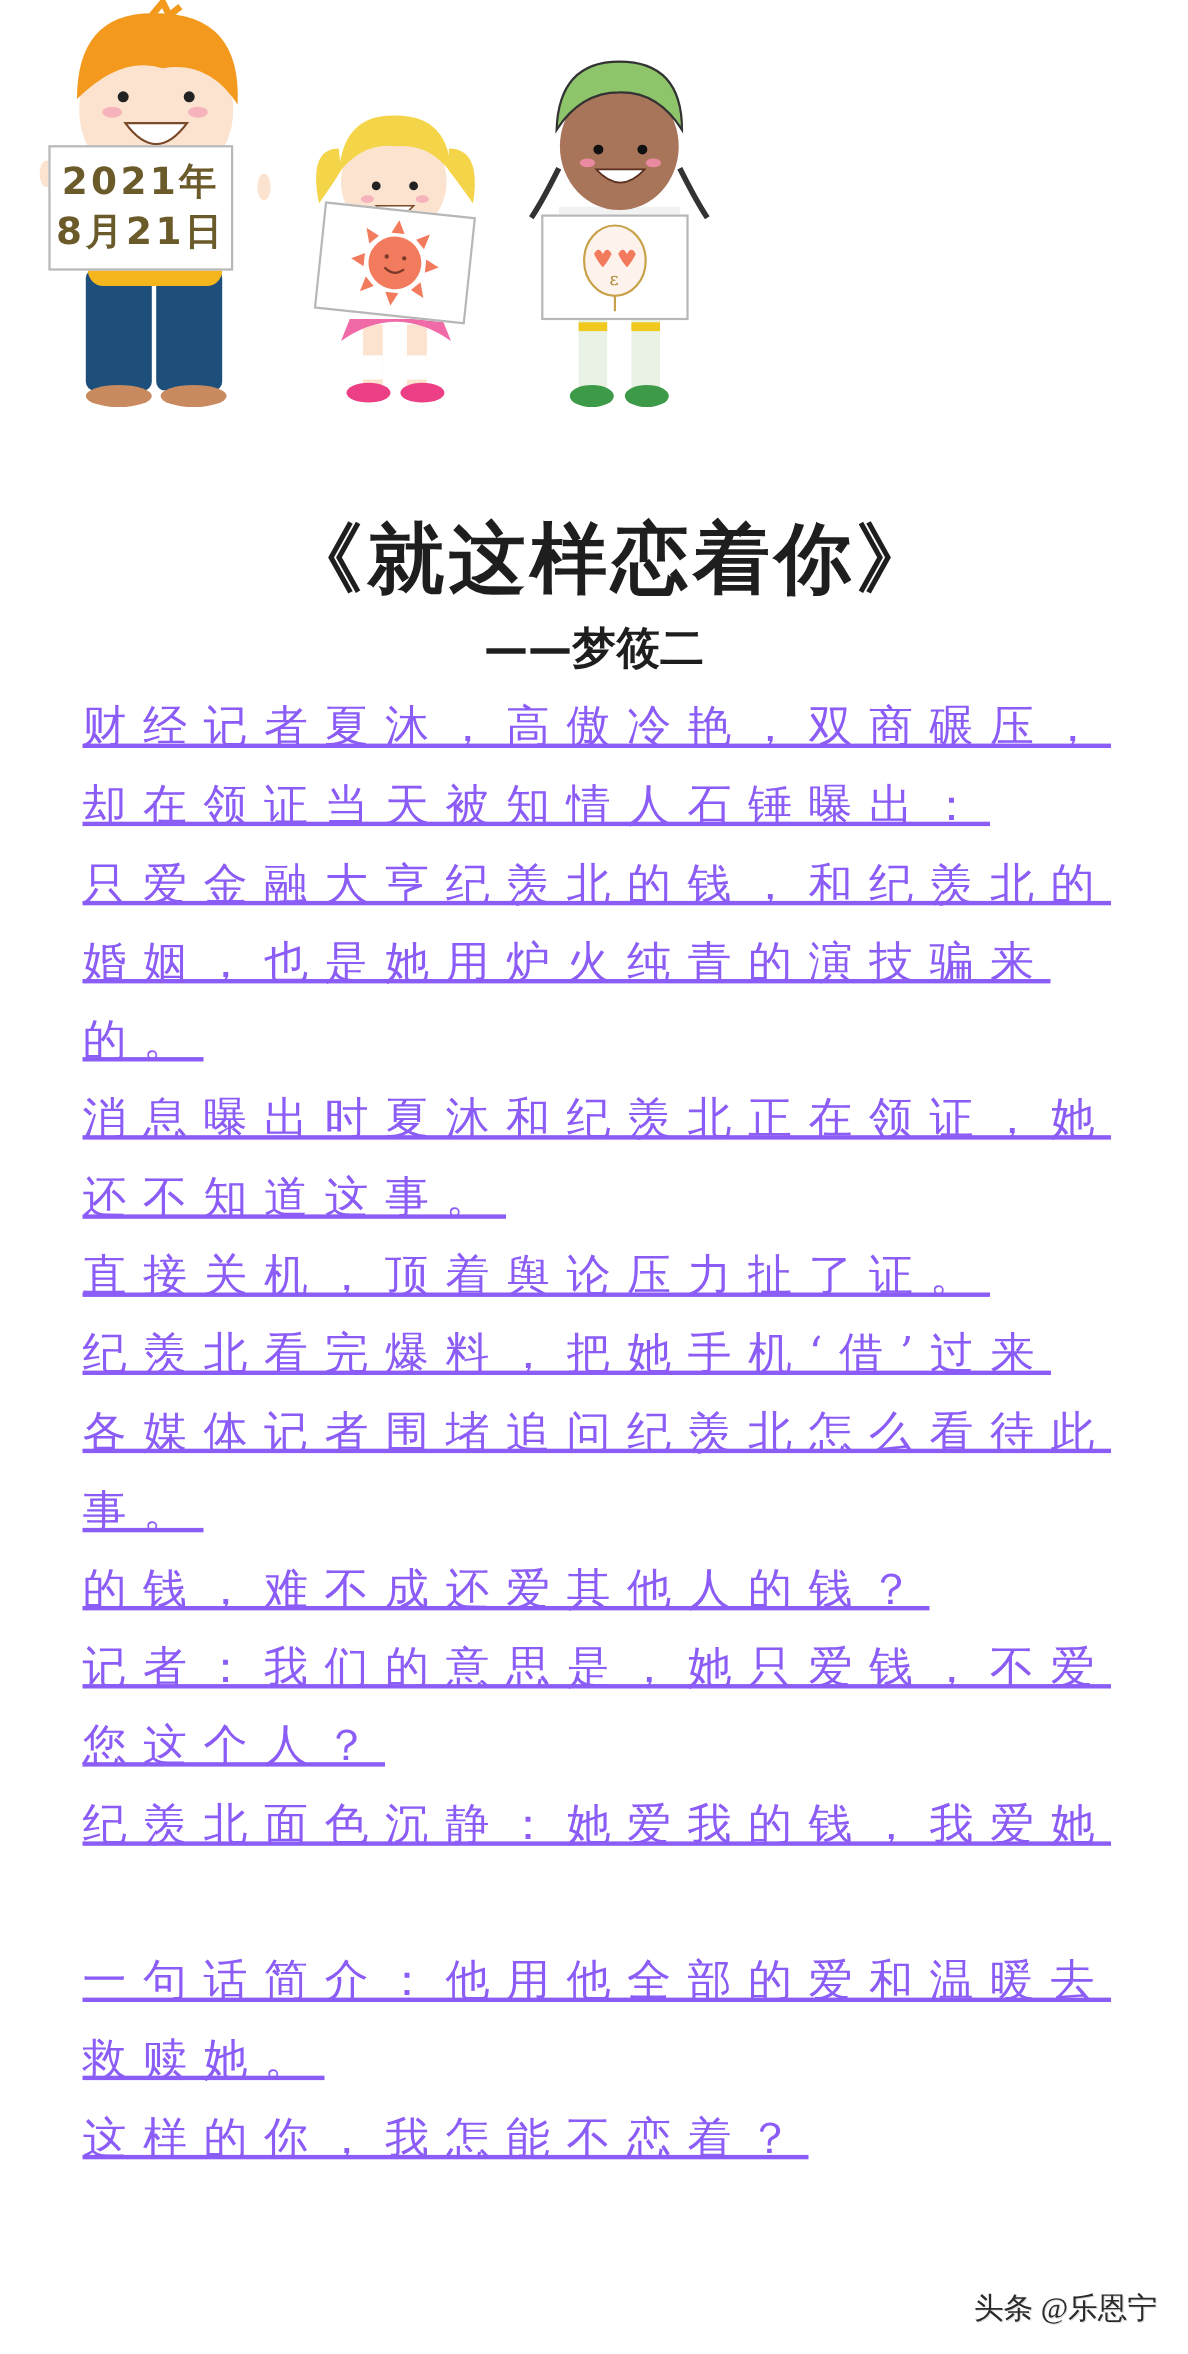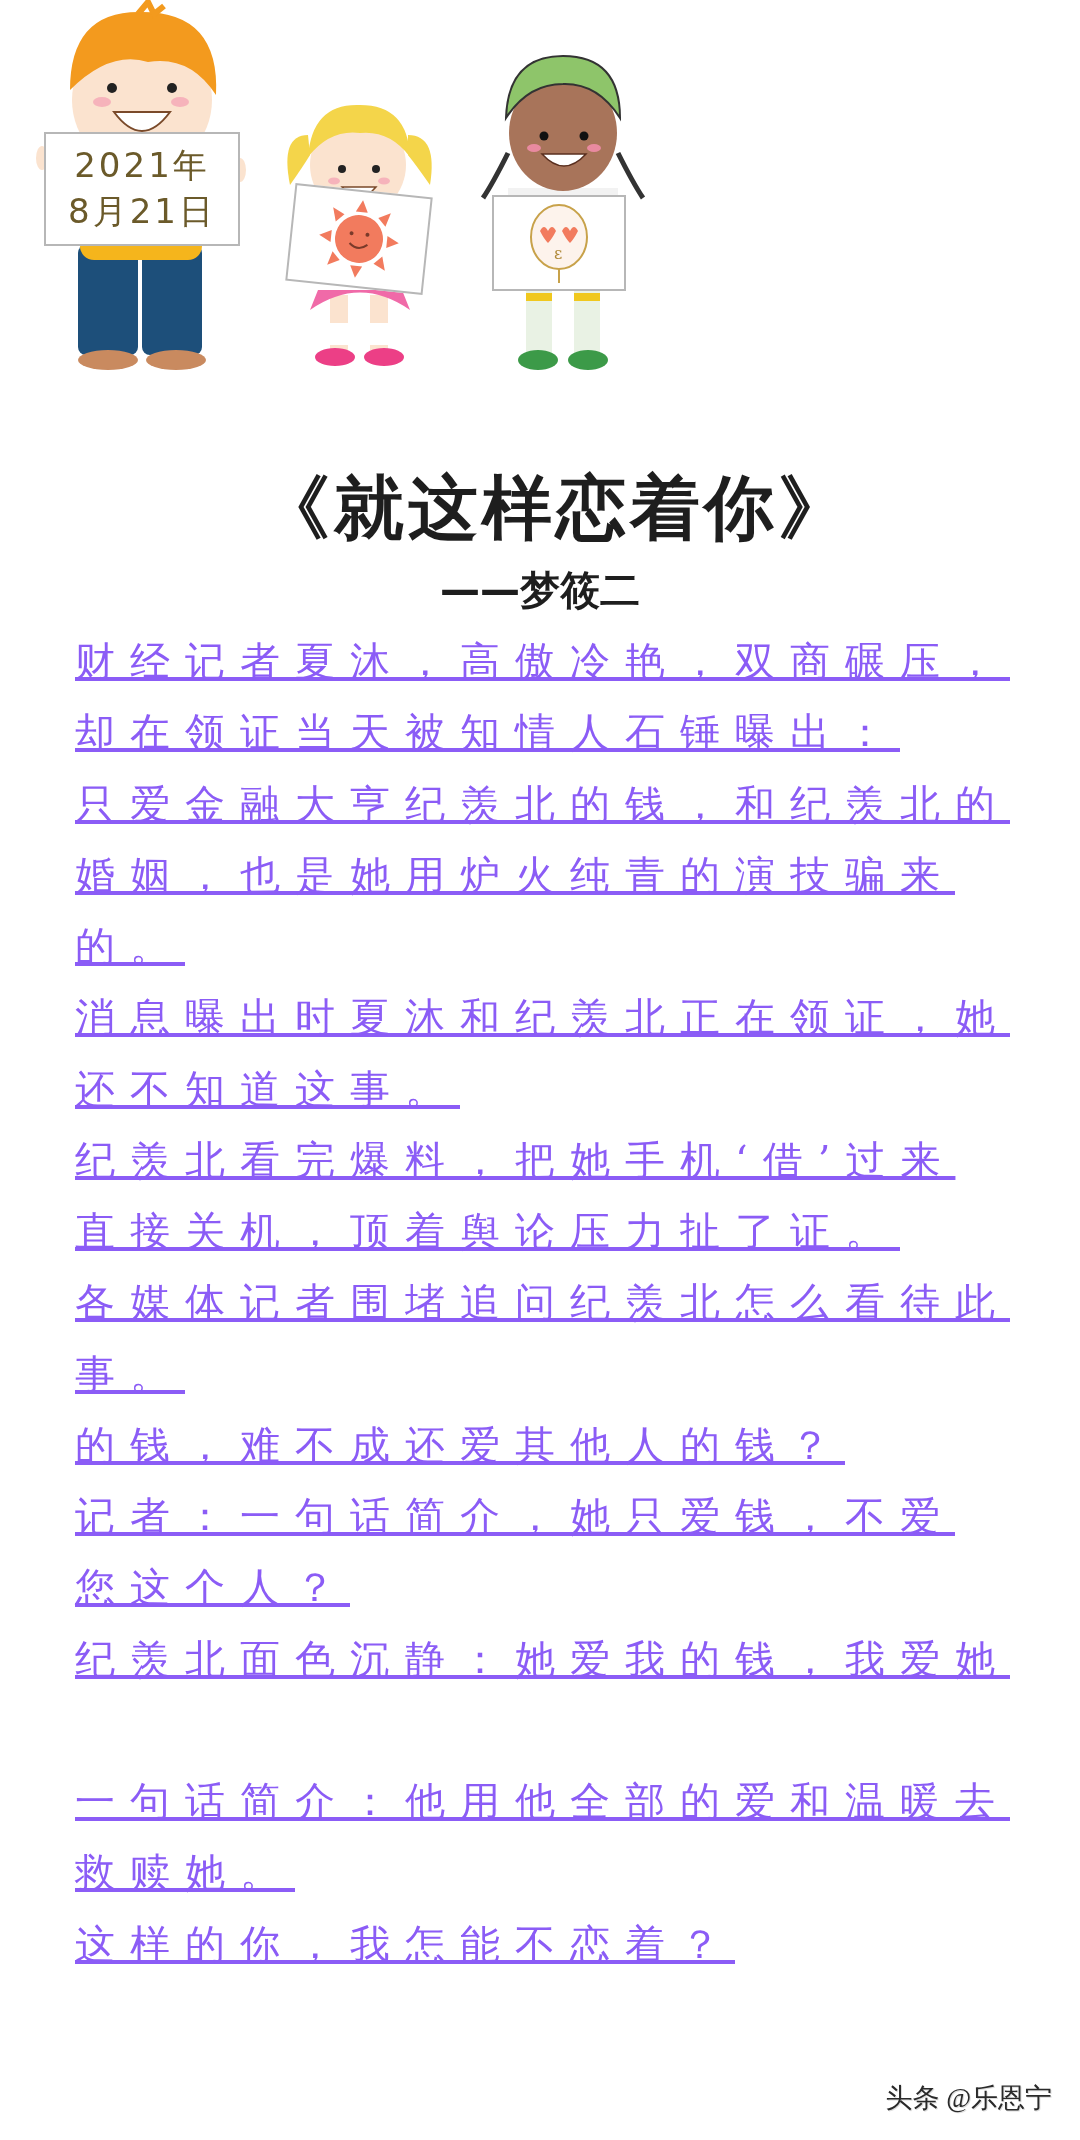--- a/index.html
+++ b/index.html
@@ -41,21 +41,21 @@
     <path d="M108 14 L118 2 L124 14 L134 6" stroke="#f39a1e" stroke-width="6" fill="none"></path>
     <circle cx="82" cy="88" r="5" fill="#222"></circle>
     <circle cx="142" cy="88" r="5" fill="#222"></circle>
     <ellipse cx="72" cy="102" rx="9" ry="5" fill="#f6b3bb"></ellipse>
     <ellipse cx="150" cy="102" rx="9" ry="5" fill="#f6b3bb"></ellipse>
     <path d="M84 112 Q112 150 140 112 Z" fill="#fff" stroke="#7a4a2a" stroke-width="2"></path>
 
     <ellipse cx="12" cy="158" rx="6" ry="12" fill="#fbe3cf"></ellipse>
     <ellipse cx="210" cy="170" rx="6" ry="12" fill="#fbe3cf"></ellipse>
   </svg>
-  <div class="sign" style="left:44px;top:132px;width:196px;height:114px;">
+  <div class="sign" style="left:44px;top:132px;width:168px;height:114px;font-weight:bold;">
     <div class="sign-text" style="top:8px;">2021年</div>
     <div class="sign-text" style="top:54px;">8月21日</div>
   </div>
 
   <svg class="abs" style="left:280px;top:95px;" width="160" height="280" viewBox="0 0 160 280">
     <rect x="50" y="200" width="18" height="55" fill="#fbe3cf"></rect>
     <rect x="90" y="200" width="18" height="55" fill="#fbe3cf"></rect>
     <rect x="50" y="228" width="18" height="22" fill="#fff"></rect>
     <rect x="90" y="228" width="18" height="22" fill="#fff"></rect>
     <ellipse cx="55" cy="262" rx="20" ry="9" fill="#ec3f86"></ellipse>
@@ -122,26 +122,26 @@
 <div class="abs subtitle">——梦筱二</div>
 
 <div class="abs body-text">
   <div class="line">财经记者夏沐，高傲冷艳，双商碾压，</div>
   <div class="line">却在领证当天被知情人石锤曝出：</div>
   <div class="line">只爱金融大亨纪羡北的钱，和纪羡北的</div>
   <div class="line">婚姻，也是她用炉火纯青的演技骗来</div>
   <div class="line">的。</div>
   <div class="line">消息曝出时夏沐和纪羡北正在领证，她</div>
   <div class="line">还不知道这事。</div>
+  <div class="line">直接关机，顶着舆论压力扯了证。</div>
   <div class="line">纪羡北看完爆料，把她手机‘借’过来</div>
-  <div class="line">直接关机，顶着舆论压力扯了证。</div>
   <div class="line">各媒体记者围堵追问纪羡北怎么看待此</div>
   <div class="line">事。</div>
   <div class="line">的钱，难不成还爱其他人的钱？</div>
-  <div class="line">记者：一句话简介，她只爱钱，不爱</div>
+  <div class="line">记者：我们的意思是，她只爱钱，不爱</div>
   <div class="line">您这个人？</div>
   <div class="line">纪羡北面色沉静：她爱我的钱，我爱她</div>
   <div class="line"></div>
   <div class="line">一句话简介：他用他全部的爱和温暖去</div>
   <div class="line">救赎她。</div>
   <div class="line">这样的你，我怎能不恋着？</div>
 </div>
 
 <div class="abs watermark">头条 @乐恩宁</div>
 

